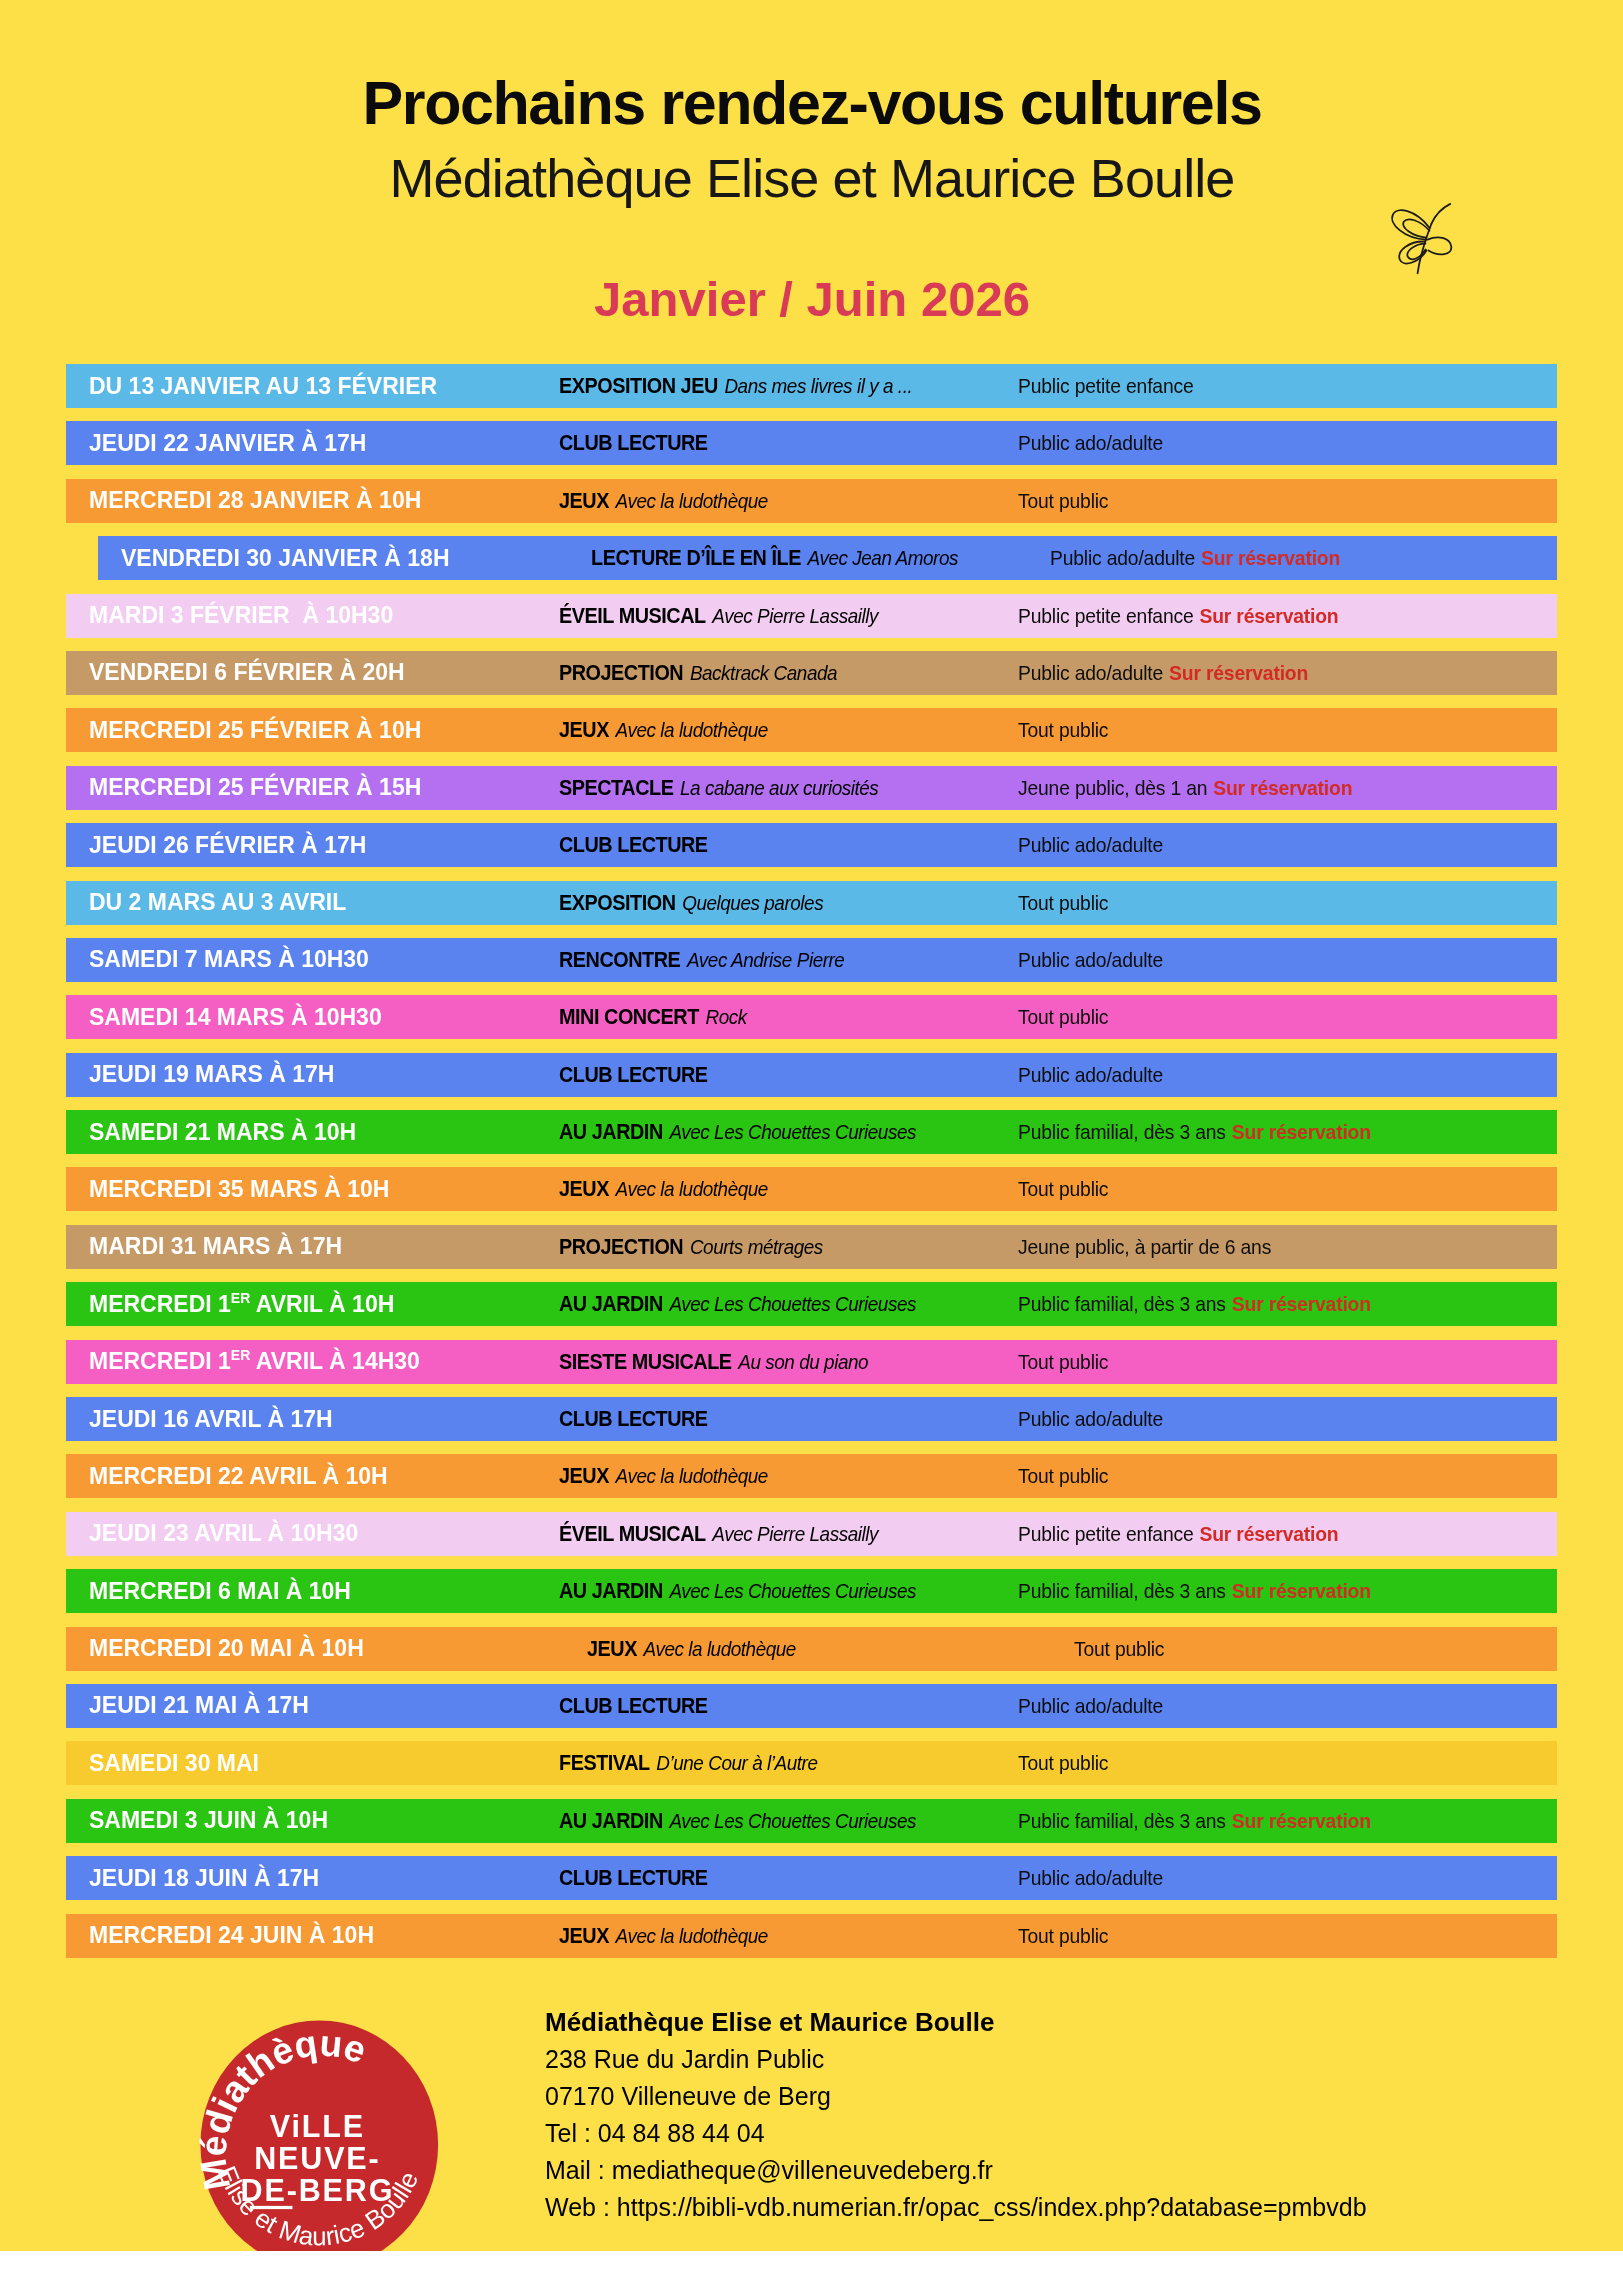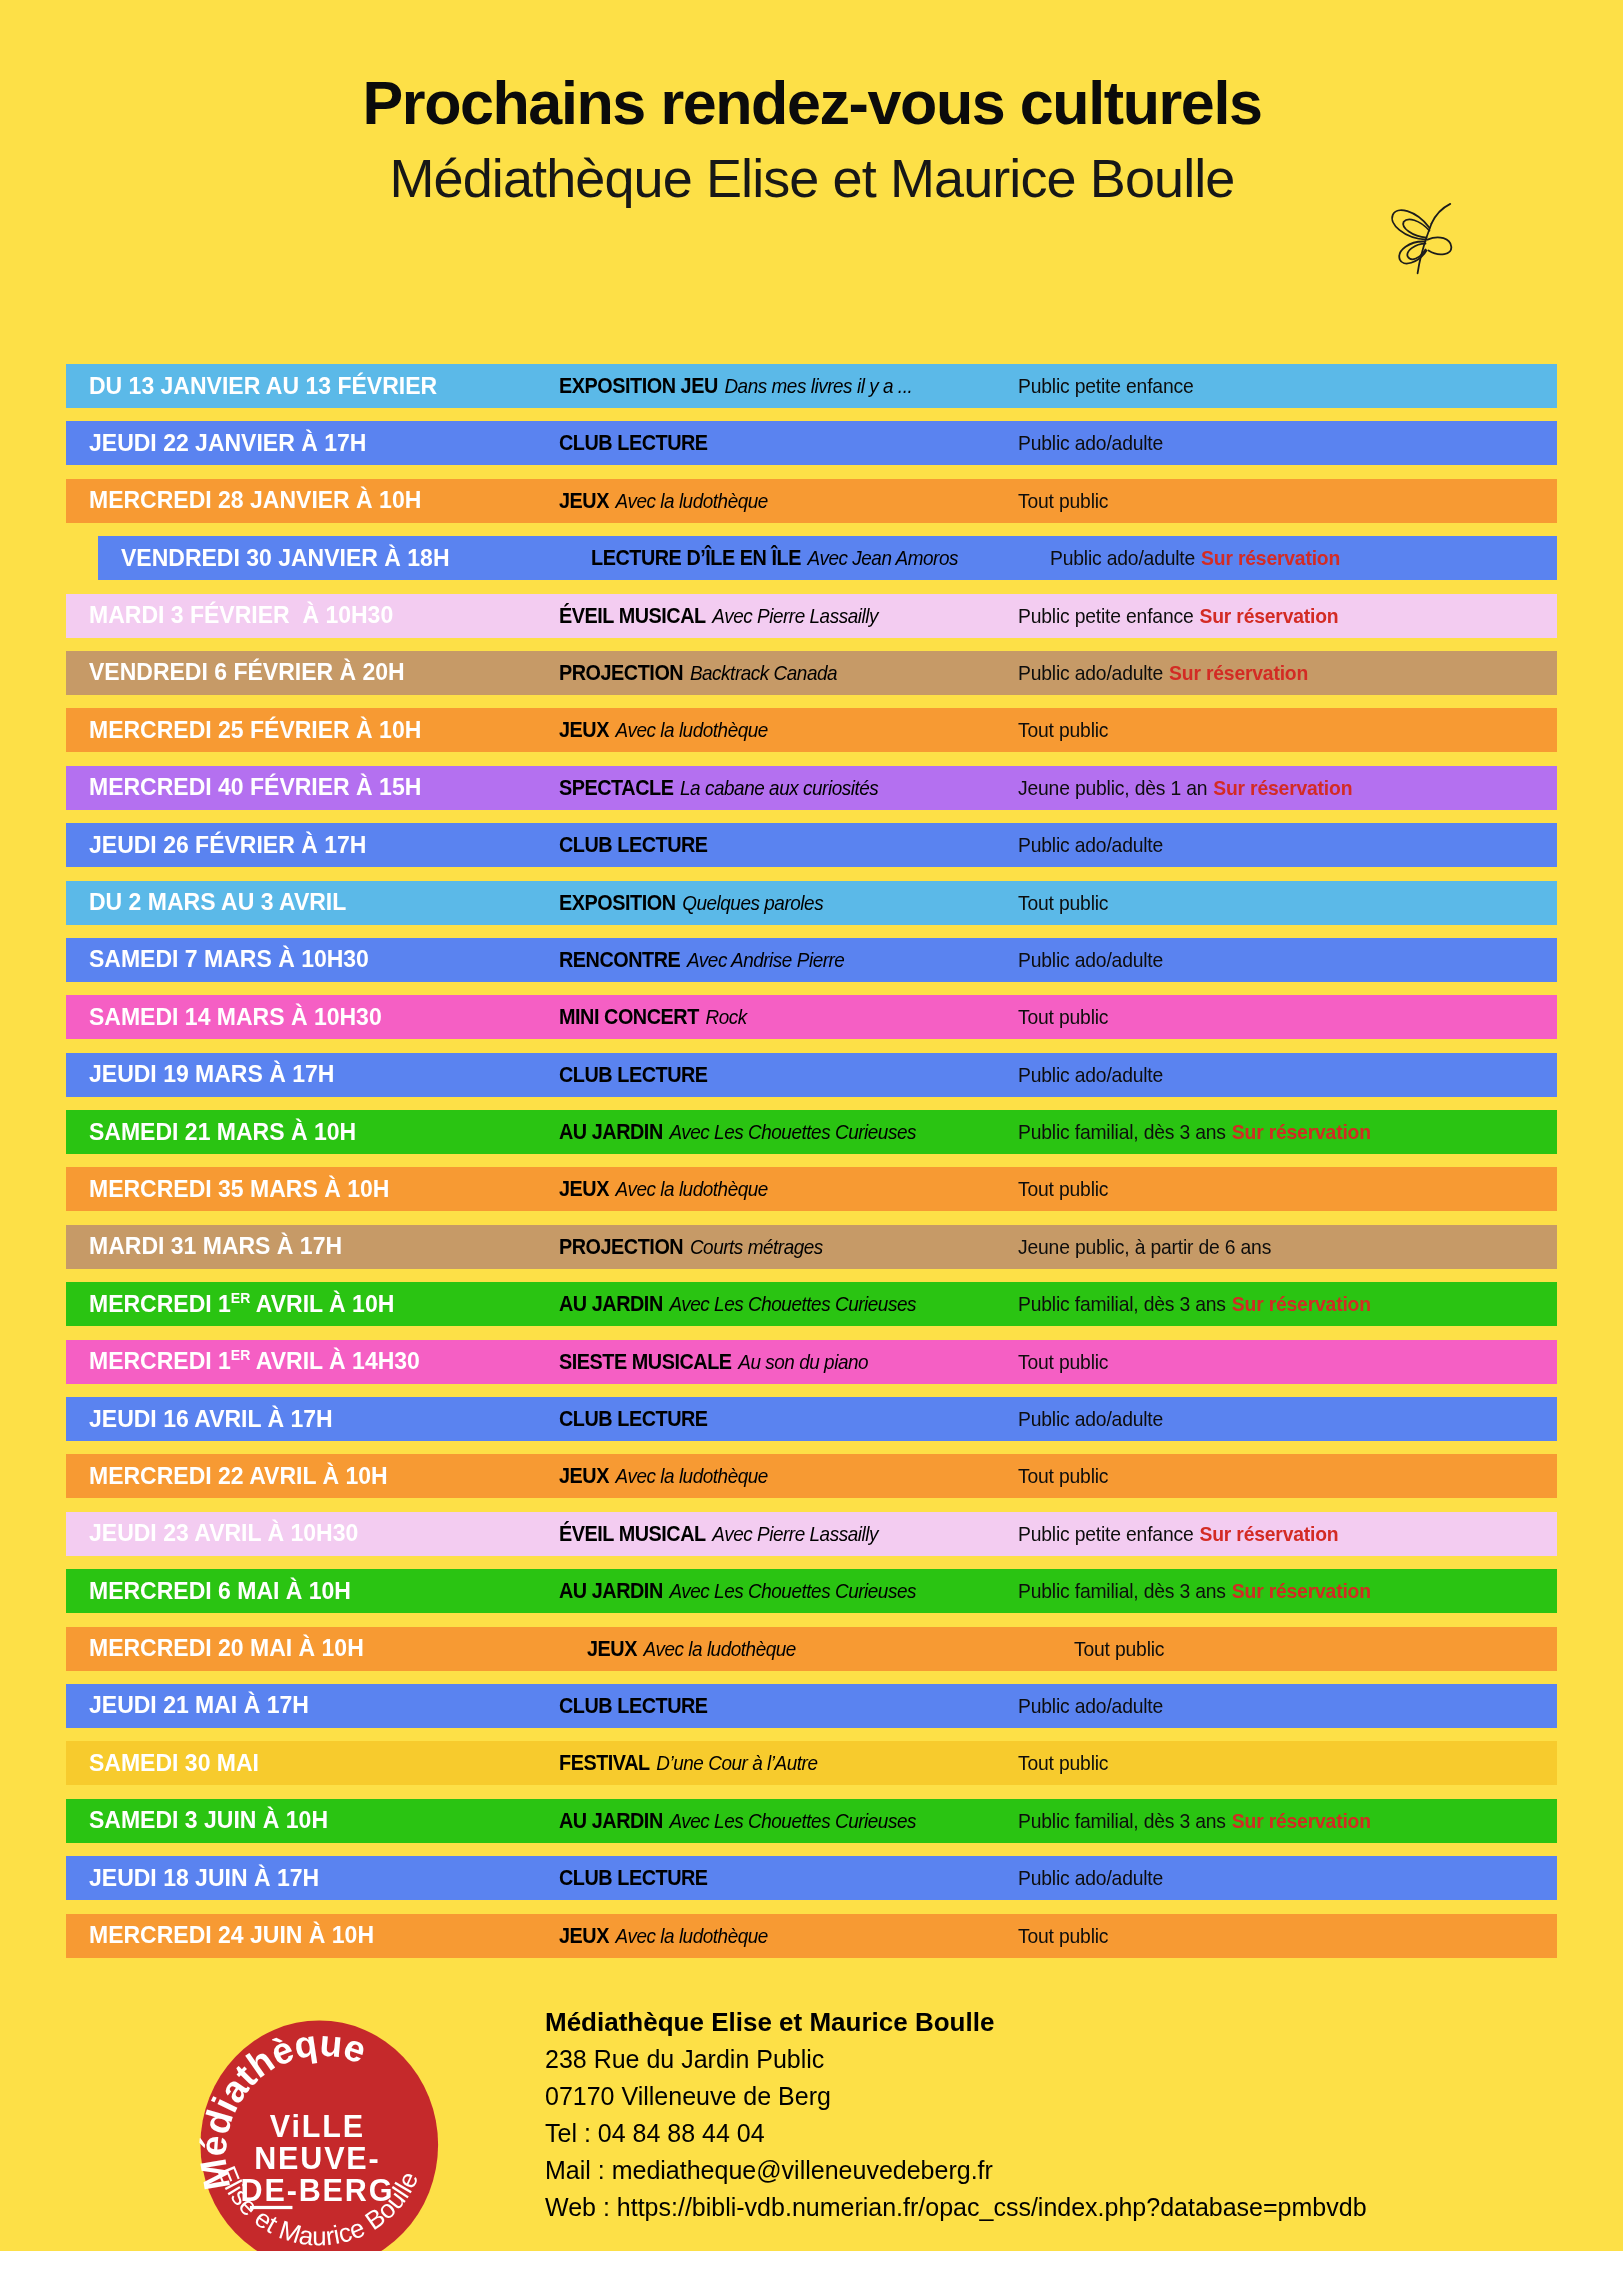--- a/index.html
+++ b/index.html
@@ -35,20 +35,21 @@
   .footer-text{position:absolute;left:545px;top:2004px;font-size:25px;line-height:37px;color:#000;}
   .footer-name{font-weight:700;font-size:26px;}
 </style>
 </head>
 <body>
 
 <div class="page">
 
   <h1 class="title">Prochains rendez-vous culturels</h1>
   <h2 class="subtitle">Médiathèque Elise et Maurice Boulle</h2>
+  <div class="period">Janvier / Juin 2026</div>
 
   <div class="butterfly">
     <svg width="109" height="111" viewBox="0 0 110 110">
       <g fill="none" stroke="#1c1c1c" stroke-width="1.8" stroke-linecap="round">
         <path d="M62 30 C 56 45, 51 60, 48 80"></path>
         <path d="M62 30 C 66 21, 73 14, 81 10"></path>
         <path d="M60 34 C 46 16, 27 12, 23 21 C 19 30, 34 45, 57 46"></path>
         <path d="M60 37 C 50 26, 38 23, 34 28 C 31 34, 43 43, 57 44"></path>
         <path d="M56 48 C 40 47, 27 57, 30 66 C 33 74, 49 70, 57 57"></path>
         <path d="M56 50 C 45 50, 36 58, 38 63 C 41 69, 51 65, 56 56"></path>
@@ -122,21 +123,21 @@
       <div class="col-date"><span class="d-main">MERCREDI 25 FÉVRIER À 10H</span><sup class="d-sup"></sup><span class="d-rest"></span></div>
       <div class="col-event">
         <span class="event-inner"><span class="event-name">JEUX</span><span class="event-detail">Avec la ludothèque</span></span>
       </div>
       <div class="col-public">
         <span class="public-inner"><span class="p-main">Tout public</span><span class="reservation"></span></span>
       </div>
     </div>
 
     <div class="row" style="background: rgb(180, 112, 240);">
-      <div class="col-date"><span class="d-main">MERCREDI 40 FÉVRIER À 15H</span><sup class="d-sup"></sup><span class="d-rest"></span></div>
+      <div class="col-date"><span class="d-main">MERCREDI 25 FÉVRIER À 15H</span><sup class="d-sup"></sup><span class="d-rest"></span></div>
       <div class="col-event">
         <span class="event-inner"><span class="event-name">SPECTACLE</span><span class="event-detail">La cabane aux curiosités</span></span>
       </div>
       <div class="col-public">
         <span class="public-inner"><span class="p-main">Jeune public, dès 1 an</span><span class="reservation">Sur réservation</span></span>
       </div>
     </div>
 
     <div class="row" style="background: rgb(90, 131, 240);">
       <div class="col-date"><span class="d-main">JEUDI 26 FÉVRIER À 17H</span><sup class="d-sup"></sup><span class="d-rest"></span></div>

